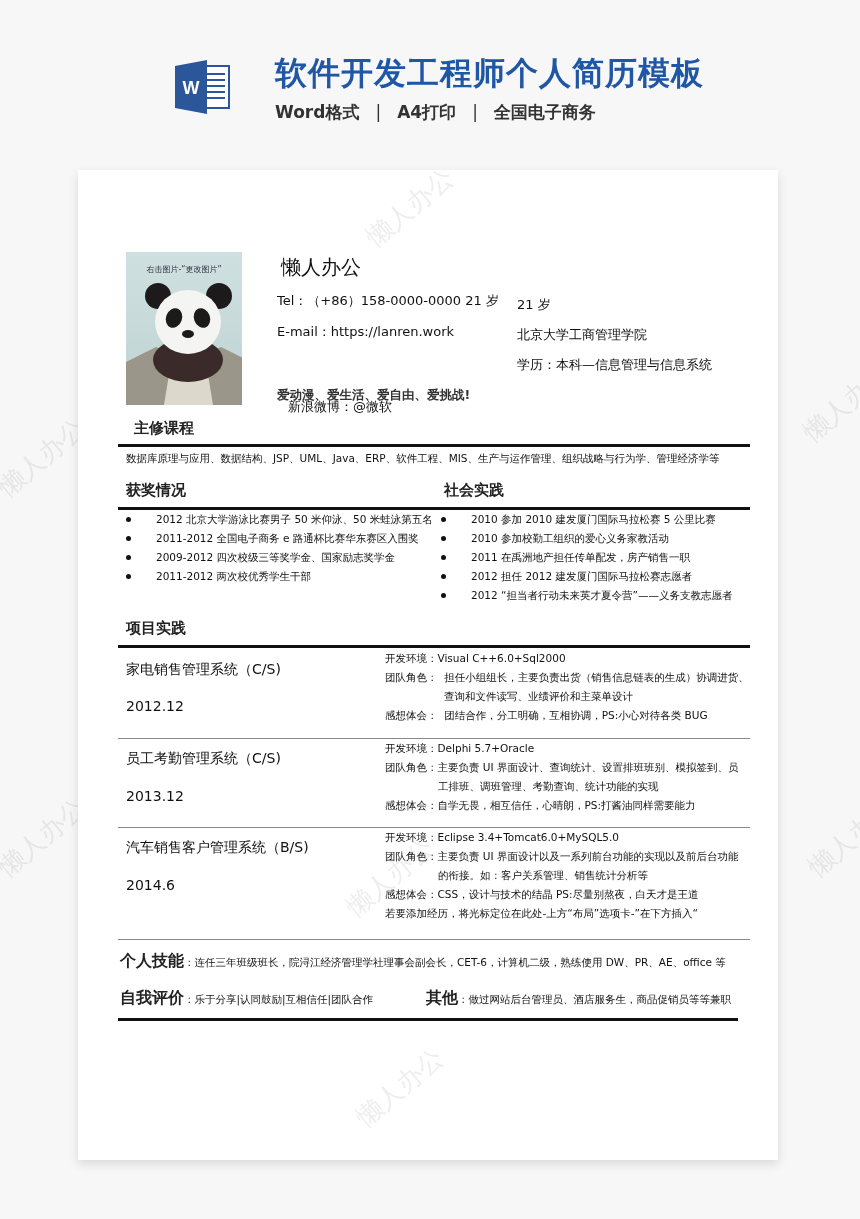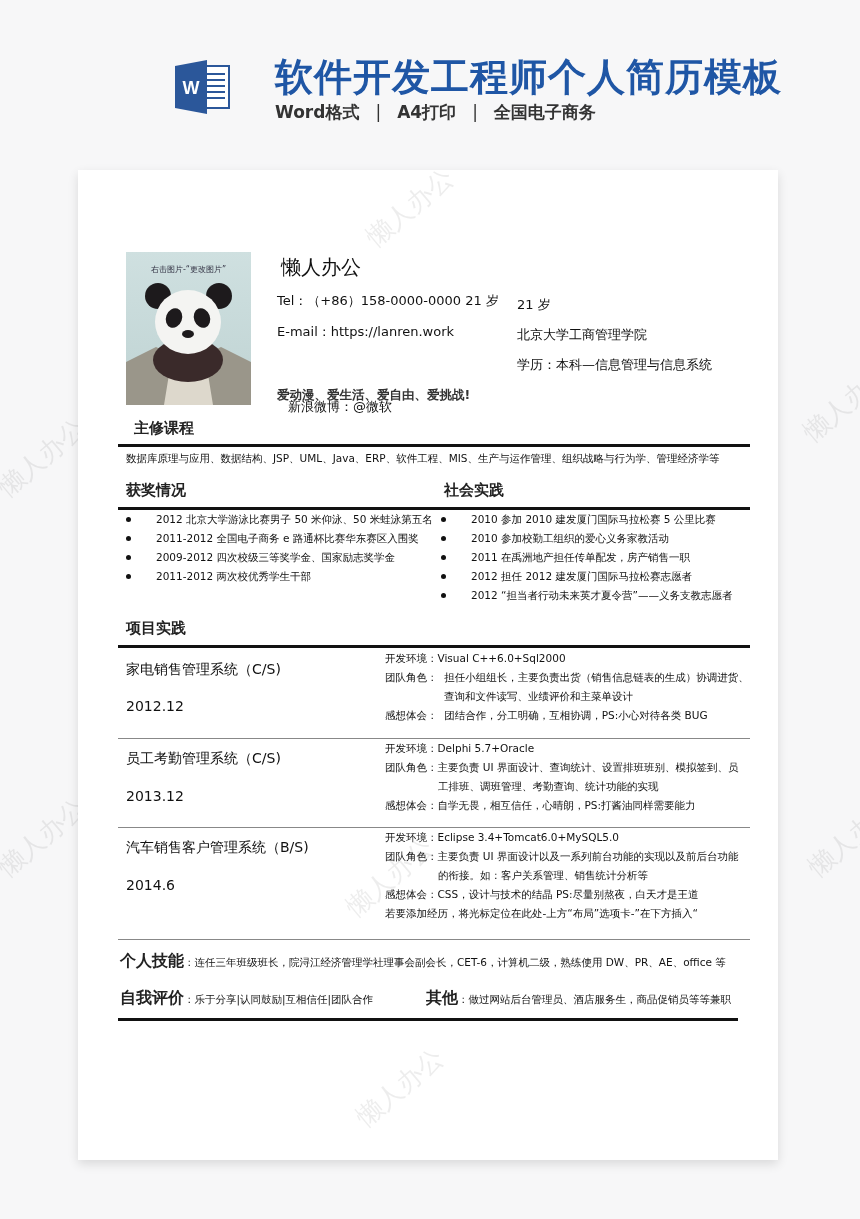--- a/index.html
+++ b/index.html
@@ -7,21 +7,21 @@
   body {
     background: #f7f7f8;
     font-family: "DejaVu Sans", "Liberation Sans", sans-serif;
     color: #222;
     position: relative;
   }
   .header { position: absolute; left: 0; top: 0; width: 860px; height: 160px; }
   .word-icon { position: absolute; left: 175px; top: 60px; width: 56px; height: 54px; }
   .title {
     position: absolute; left: 275px; top: 52px;
-    font-size: 38px; font-weight: bold; color: #1f56a5; letter-spacing: 1px;
+    font-size: 32px; font-weight: bold; color: #1f56a5; letter-spacing: 1px;
     white-space: nowrap;
   }
   .subtitle {
     position: absolute; left: 275px; top: 101px;
     font-size: 17px; font-weight: bold; color: #333; white-space: nowrap;
   }
   .subtitle .sep { display: inline-block; margin: 0 16px; font-weight: normal; color: #333; }
 
   .page {
     position: absolute; left: 78px; top: 170px; width: 700px; height: 990px;
@@ -34,21 +34,21 @@
     transform: rotate(-40deg); white-space: nowrap; pointer-events: none;
     font-family: "DejaVu Serif", serif;
   }
   .wm-out {
     position: absolute; font-size: 26px; color: rgba(0,0,0,0.07);
     transform: rotate(-40deg); white-space: nowrap; pointer-events: none;
     font-family: "DejaVu Serif", serif;
   }
 
   .photo {
-    position: absolute; left: 48px; top: 82px; width: 125px; height: 153px;
+    position: absolute; left: 48px; top: 82px; width: 116px; height: 153px;
     background: linear-gradient(#cfe0e0, #bfd3d3);
     overflow: hidden;
   }
   .photo-caption {
     position: absolute; left: 0; right: 0; top: 12px; text-align: center;
     font-size: 8px; color: #334;
   }
   .name { position: absolute; left: 203px; top: 84px; font-size: 20px; color: #111; }
   .info { position: absolute; font-size: 13px; color: #111; white-space: nowrap; }
   .hobby { font-weight: bold; color: #333; font-size: 12.5px; }

